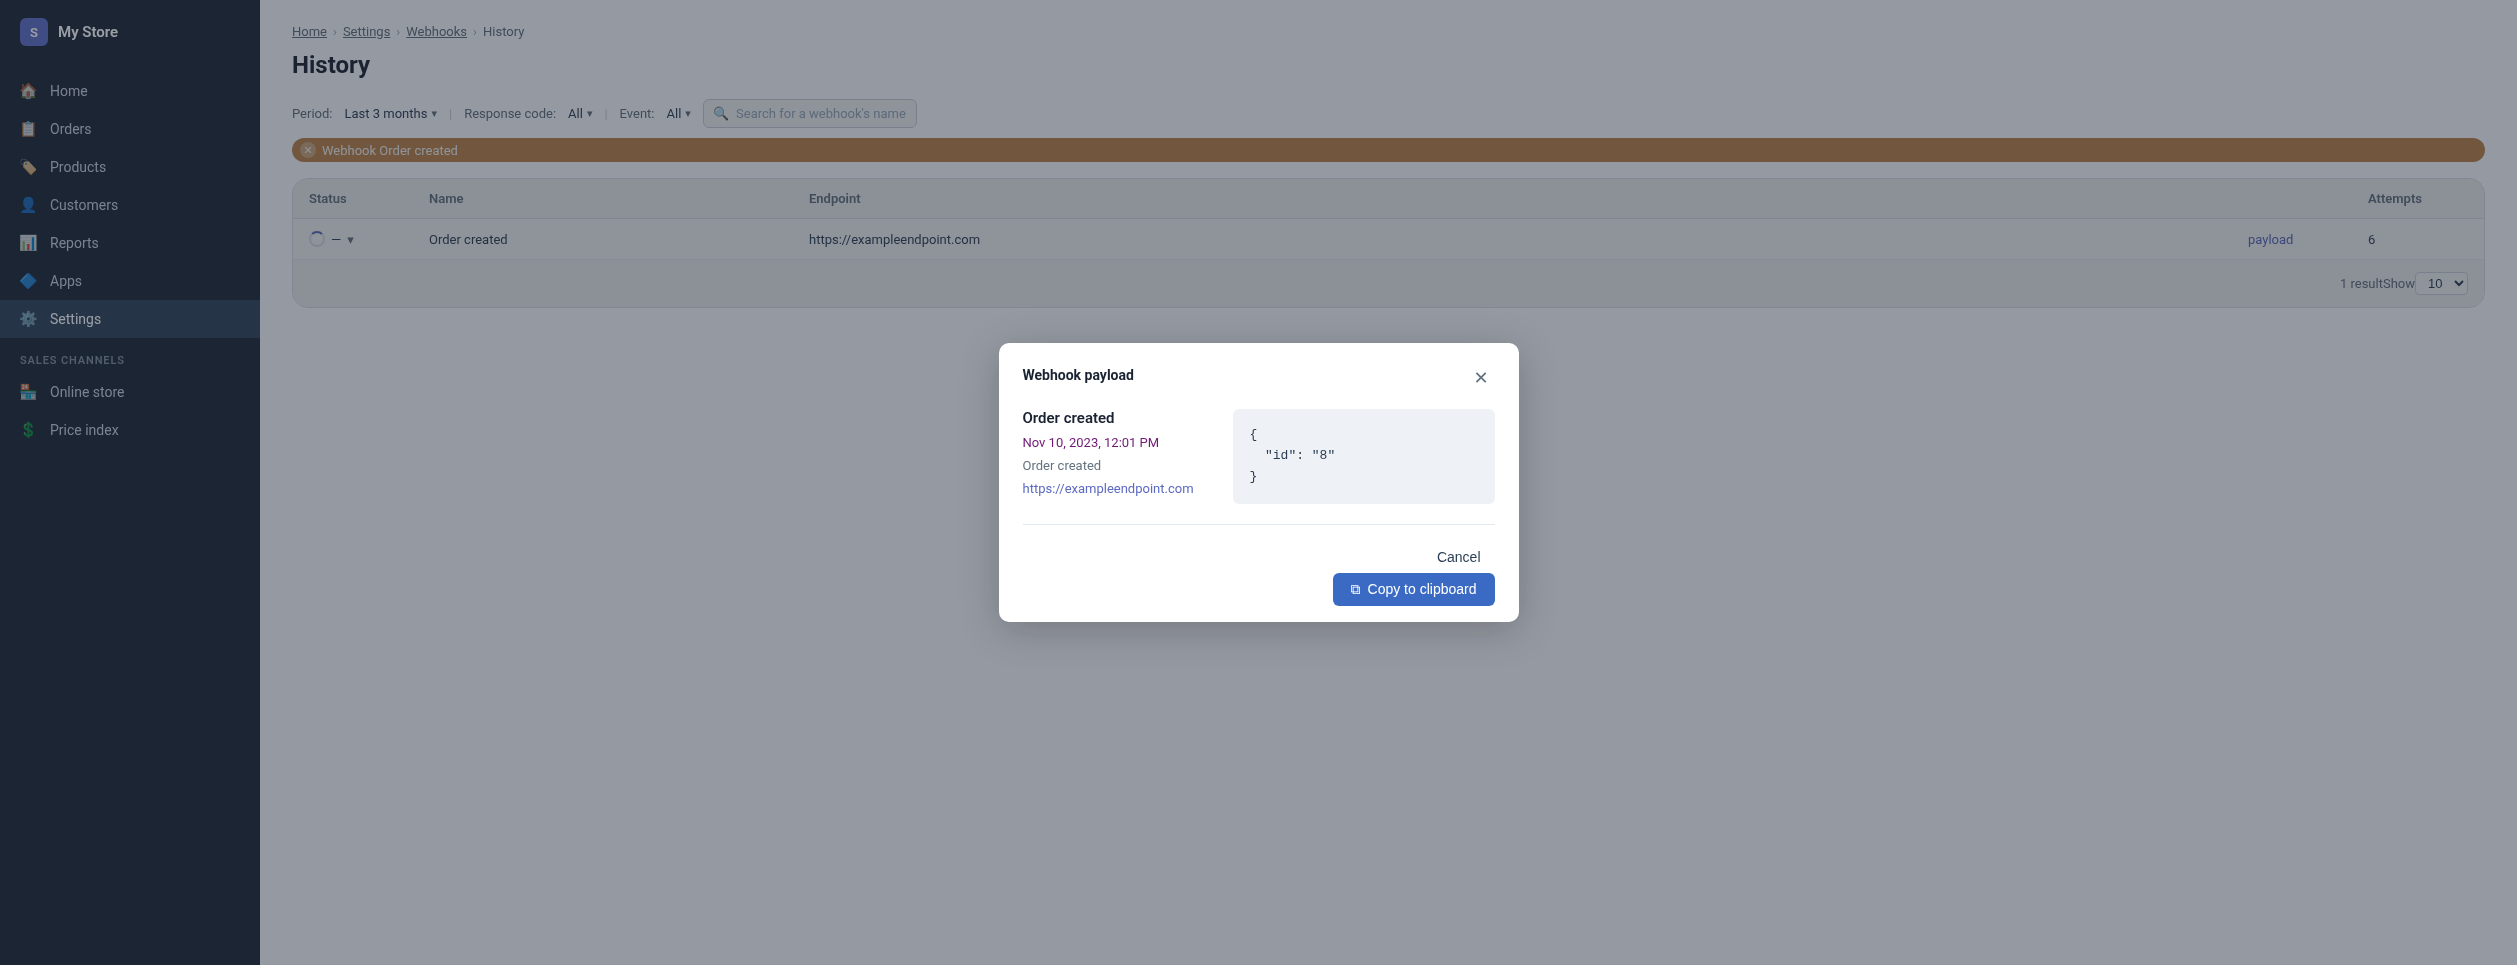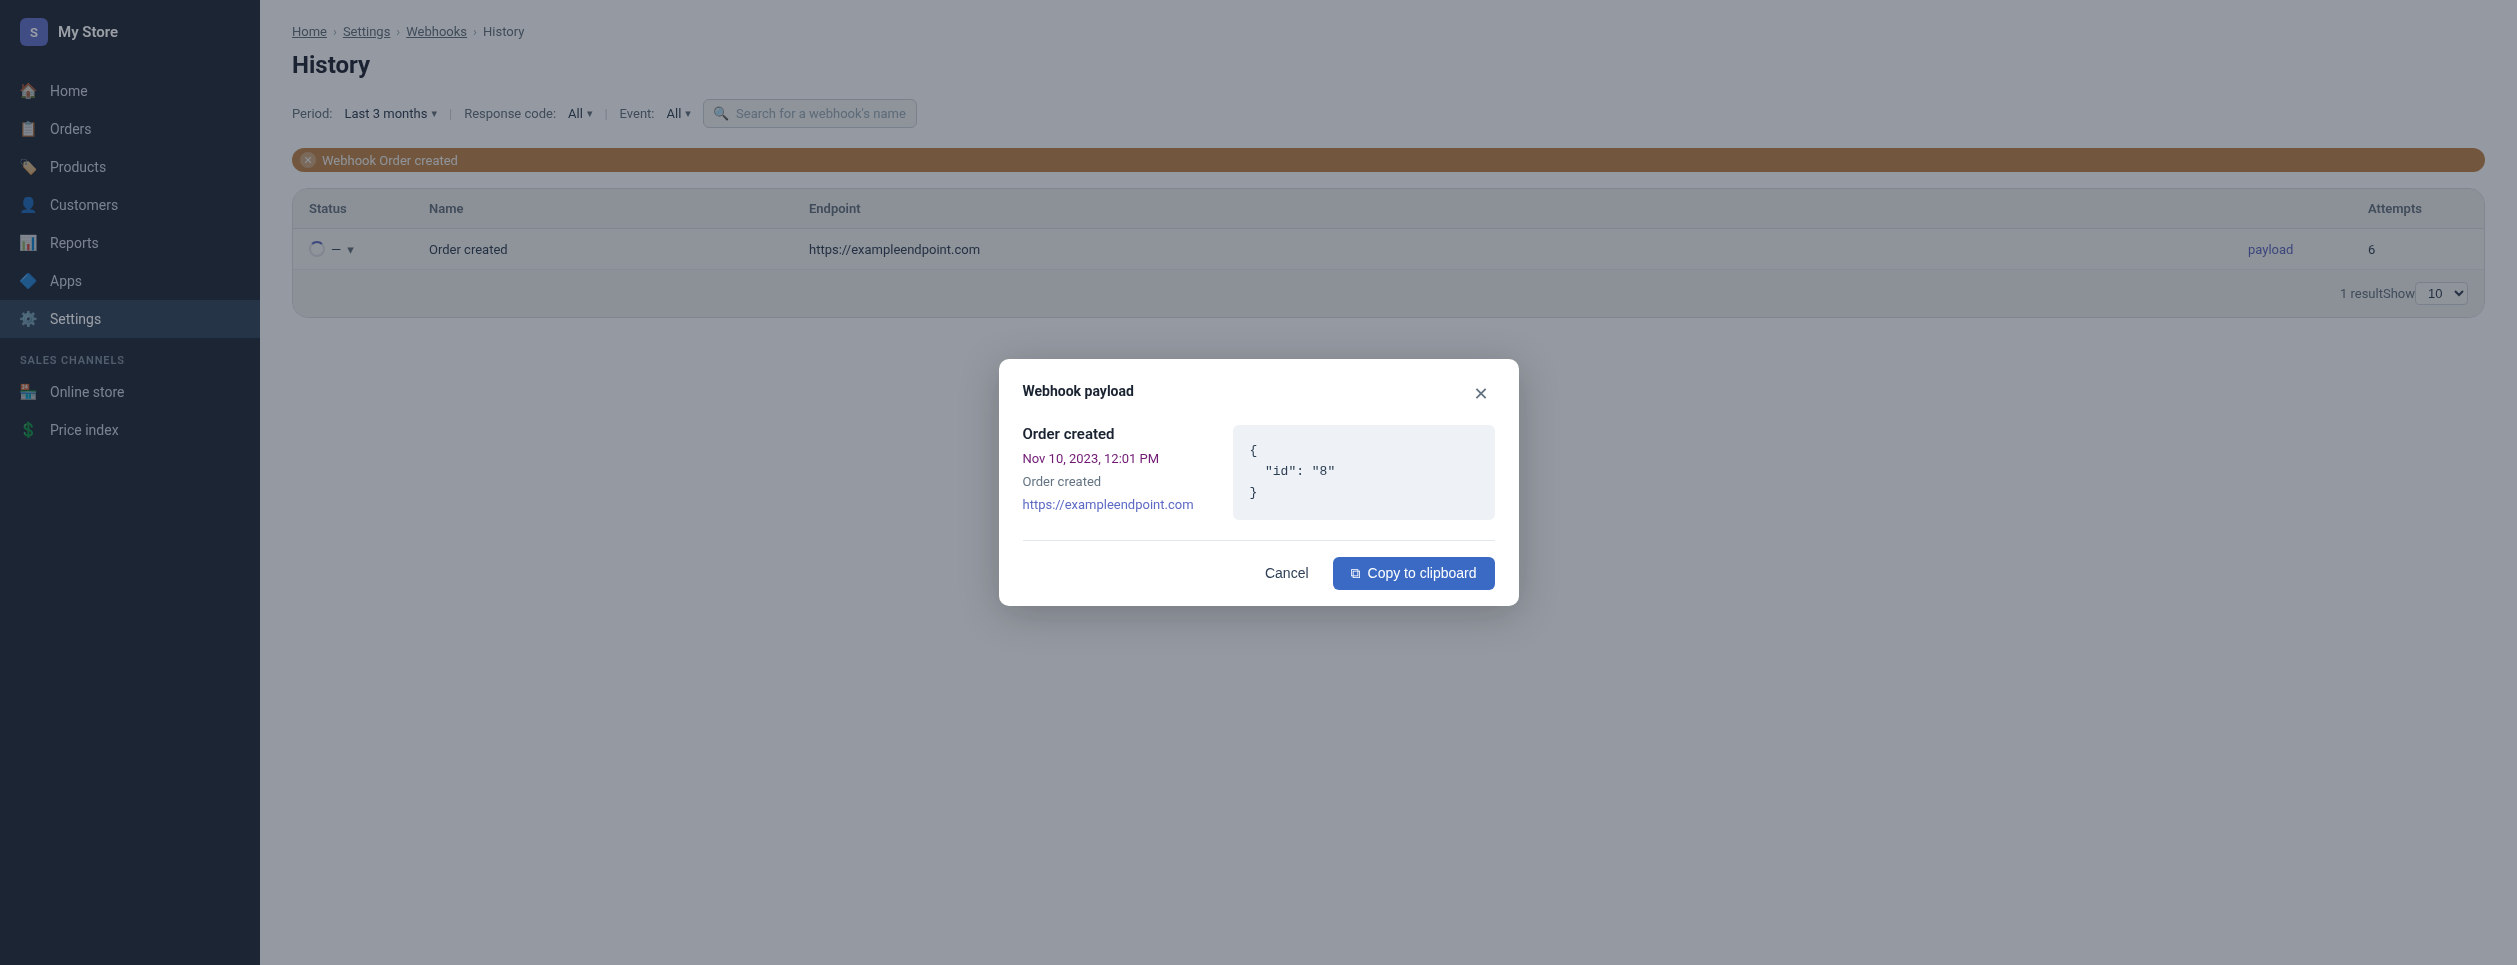--- a/index.html
+++ b/index.html
@@ -119,21 +119,21 @@
       font-size: 24px;
       font-weight: 700;
       color: #1a2332;
       margin-bottom: 20px;
     }
 
     .filter-bar {
       display: flex;
       align-items: center;
       gap: 12px;
-      margin-bottom: 20px;
+      margin-bottom: 10px;
       flex-wrap: wrap;
     }
     .filter-label {
       font-size: 13px;
       color: #637381;
     }
     .filter-select {
       display: flex;
       align-items: center;
       gap: 4px;
@@ -329,23 +329,23 @@
       line-height: 1.6;
     }
     .modal-divider {
       height: 1px;
       background: #e1e8ee;
       margin: 0 24px;
     }
     .modal-footer {
       padding: 16px 24px;
       display: flex;
-      align-items: flex-start;
+      align-items: flex-end;
       justify-content: flex-end;
-      gap: 10px;
+      flex-direction: column;
     }
     .btn-cancel {
       background: none;
       border: none;
       font-size: 14px;
       color: #2c3e55;
       cursor: pointer;
       padding: 8px 14px;
       border-radius: 6px;
     }

